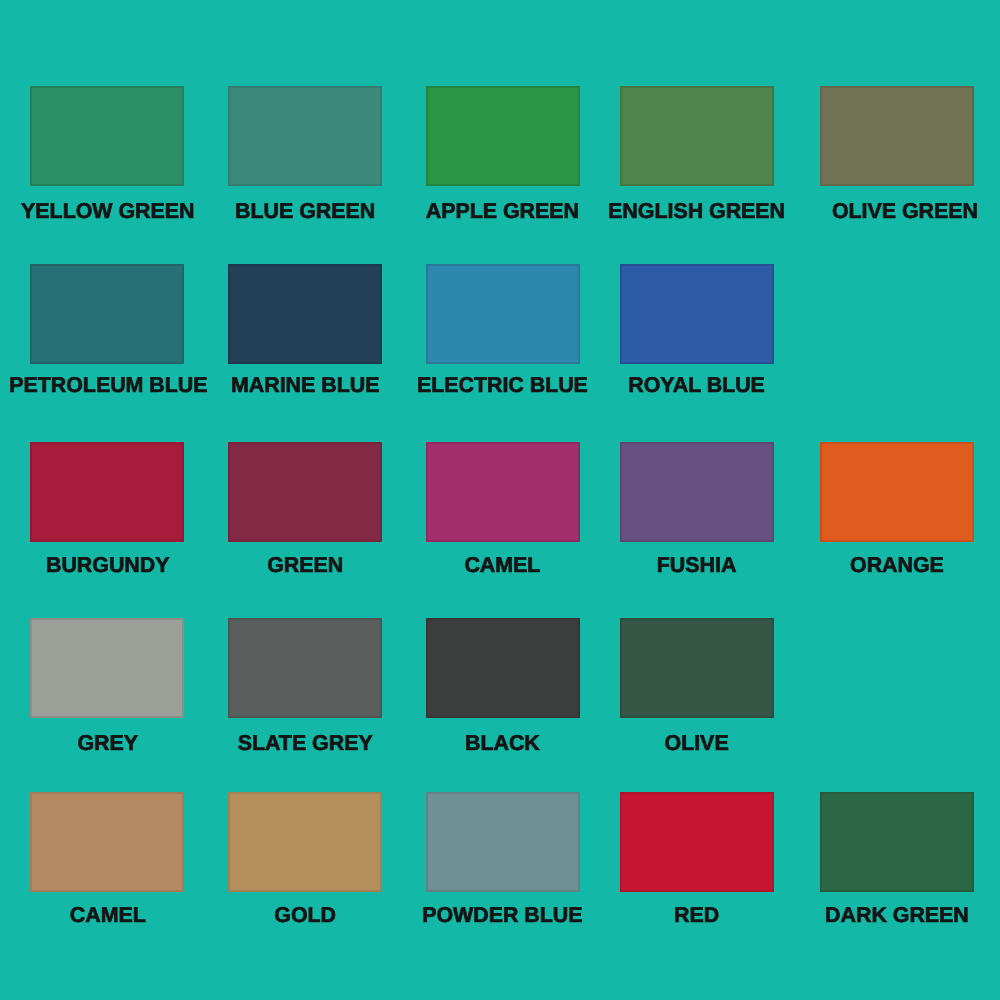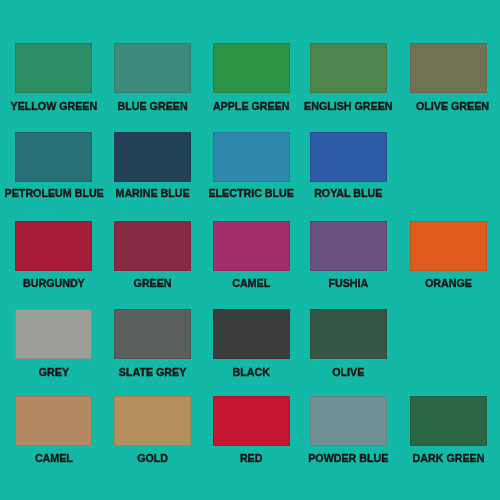--- a/index.html
+++ b/index.html
@@ -161,25 +161,25 @@
   <div class="swatch-row">
     <div class="swatch-cell">
       <div class="swatch-chip" style="background-color: rgb(181, 138, 98);"></div>
       <div class="swatch-label">CAMEL</div>
     </div>
     <div class="swatch-cell">
       <div class="swatch-chip" style="background-color: rgb(181, 144, 93);"></div>
       <div class="swatch-label">GOLD</div>
     </div>
     <div class="swatch-cell">
+      <div class="swatch-chip" style="background-color: rgb(111, 144, 148);"></div>
+      <div class="swatch-label">POWDER BLUE</div>
+    </div>
+    <div class="swatch-cell">
       <div class="swatch-chip" style="background-color: rgb(198, 21, 50);"></div>
       <div class="swatch-label">RED</div>
-    </div>
-    <div class="swatch-cell">
-      <div class="swatch-chip" style="background-color: rgb(111, 144, 148);"></div>
-      <div class="swatch-label">POWDER BLUE</div>
     </div>
     <div class="swatch-cell">
       <div class="swatch-chip" style="background-color: rgb(43, 102, 69);"></div>
       <div class="swatch-label">DARK GREEN</div>
     </div>
   </div>
 </div>
 
 </body></html>

